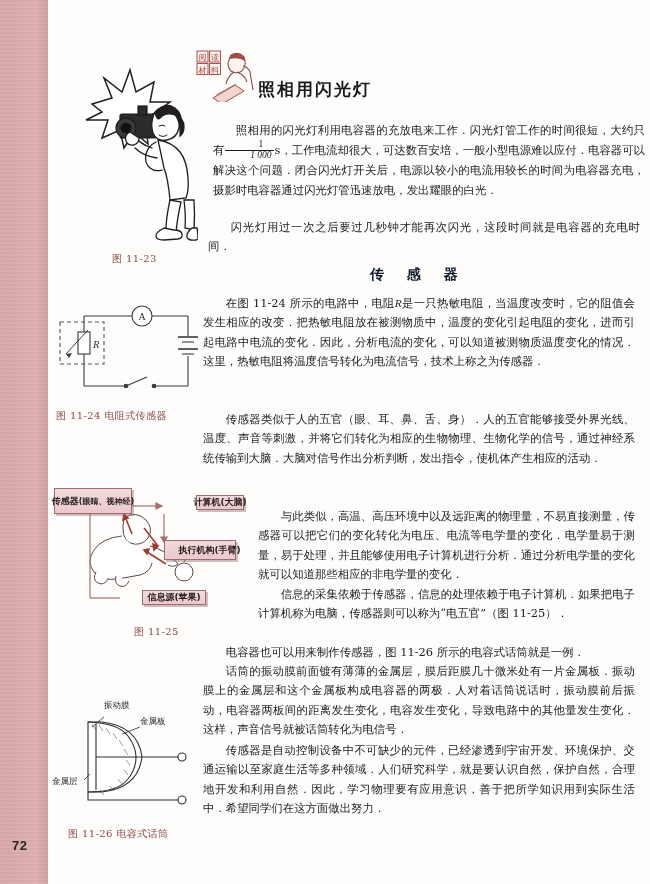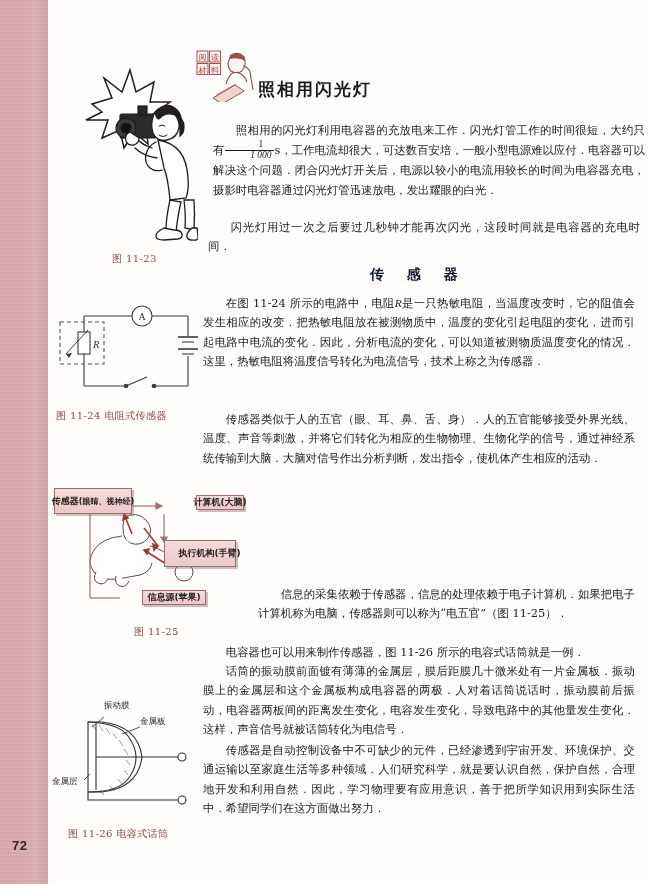--- a/index.html
+++ b/index.html
@@ -139,20 +139,23 @@
   <div class="section-title">传 感 器</div>
 
   <div class="blk" style="left:203px;top:294px;width:432px;">
     <p class="body"><span>在图 11-24 所示的电路中，电阻</span><span class="ital">R</span><span>是一只热敏电阻，当温度改变时，它的阻值会发生相应的改变．把热敏电阻放在被测物质中，温度的变化引起电阻的变化，进而引起电路中电流的变化．因此，分析电流的变化，可以知道被测物质温度变化的情况．这里，热敏电阻将温度信号转化为电流信号，技术上称之为传感器．</span></p>
   </div>
 
   <div class="blk" style="left:203px;top:410px;width:432px;">
     <p class="body">传感器类似于人的五官（眼、耳、鼻、舌、身）．人的五官能够接受外界光线、温度、声音等刺激，并将它们转化为相应的生物物理、生物化学的信号，通过神经系统传输到大脑．大脑对信号作出分析判断，发出指令，使机体产生相应的活动．</p>
   </div>
 
+  <div class="blk" style="left:258px;top:507px;width:377px;">
+    <p class="body">与此类似，高温、高压环境中以及远距离的物理量，不易直接测量，传感器可以把它们的变化转化为电压、电流等电学量的变化．电学量易于测量，易于处理，并且能够使用电子计算机进行分析．通过分析电学量的变化就可以知道那些相应的非电学量的变化．</p>
+  </div>
 
   <div class="blk" style="left:258px;top:585px;width:377px;">
     <p class="body">信息的采集依赖于传感器，信息的处理依赖于电子计算机．如果把电子计算机称为电脑，传感器则可以称为“电五官”（图 11-25）．</p>
   </div>
 
   <div class="blk" style="left:203px;top:643px;width:432px;">
     <p class="body">电容器也可以用来制作传感器，图 11-26 所示的电容式话筒就是一例．</p>
   </div>
 
   <div class="blk" style="left:203px;top:741px;width:432px;">
@@ -275,21 +278,21 @@
         <path d="M112 26 L112 54"></path>
         <path d="M112 54 l-3 -5 l6 0 z" fill="#a4706f"></path>
       </g>
     </svg>
 
     <div class="fbox" style="left:2px;top:0;width:78px;height:26px;">
       <span>传感器</span>
       <span style="font-size:8px;">(眼睛、视神经)</span>
     </div>
     <div class="fbox" style="left:112px;top:7px;width:48px;height:15px;margin-left:32px;">计算机(大脑)</div>
-    <div class="fbox" style="left:112px;top:52px;width:72px;height:27px;padding-left:22px;">执行机构(手臂)</div>
+    <div class="fbox" style="left:112px;top:52px;width:72px;height:20px;padding-left:22px;">执行机构(手臂)</div>
     <div class="fbox" style="left:66px;top:102px;width:64px;height:15px;margin-left:24px;">信息源(苹果)</div>
   </div>
   <div class="fig-cap" style="left:134px;top:625px;">图 11-25</div>
 
   <div class="fig fig-1126">
     <svg width="140" height="115" viewBox="0 0 140 115">
 
       <g stroke="#2f2f2f" stroke-width="1.1" fill="#ffffff">
         <path d="M22 22 L22 92 L36 92 q36 -4 40 -35 q-4 -31 -40 -35 z"></path>
         <path d="M22 22 q30 1 40 14 q8 11 8 21 q0 12 -8 22 q-10 13 -40 13" fill="none"></path>

